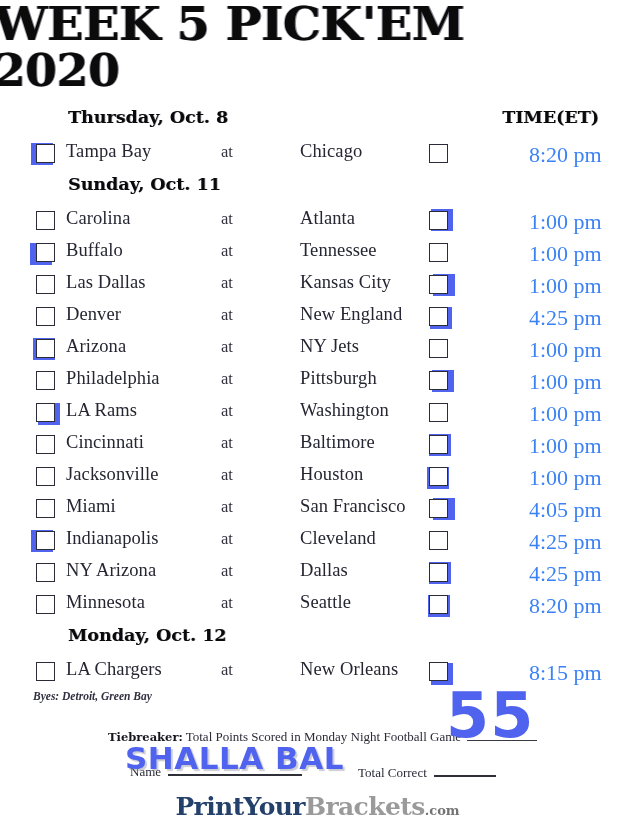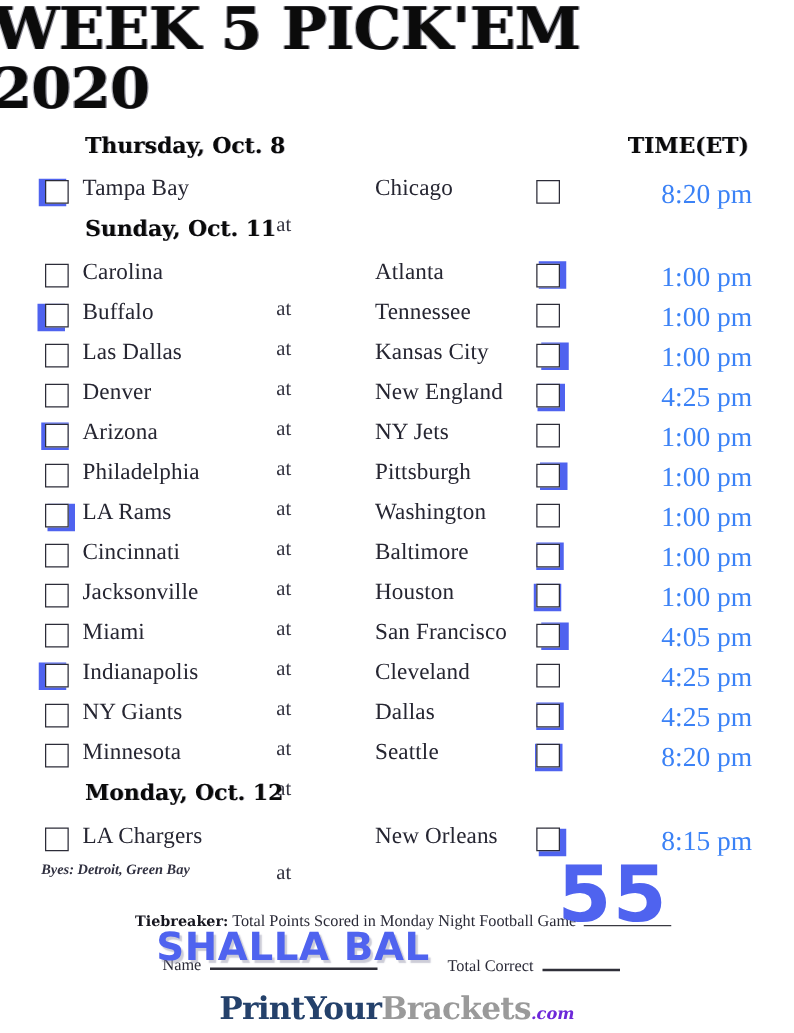--- a/index.html
+++ b/index.html
@@ -106,21 +106,20 @@
     letter-spacing: 0.1px;
   }
   .team.away { left: 66px; }
   .team.home { left: 300px; }
   .at-word {
     position: absolute;
     left: 221px;
     top: 3px;
     font-size: 16.5px;
     color: #333340;
-    margin-top: 28px;
   }
   .time {
     position: absolute;
     left: 529px;
     top: 3px;
     font-size: 22px;
     color: #3b82f6;
     white-space: nowrap;
   }
 
@@ -221,21 +220,21 @@
     top: 792px;
     width: 635px;
     text-align: center;
     font-family: "DejaVu Serif", serif;
     font-weight: bold;
     font-size: 25px;
     letter-spacing: -0.6px;
   }
   .logo .p1 { color: #24416b; text-align: right; }
   .logo .p2 { color: #9a9a9a; }
-  .logo .p3 { color: #6d28d9; font-size: 13px; letter-spacing: 0; font-style: italic; }
+  .logo .p3 { color: #737373; font-size: 13px; letter-spacing: 0; }
 </style>
 </head>
 <body>
 
 <div class="title-block">
   <div class="title-line l1">WEEK 5 PICK'EM</div>
   <div class="title-line l2">2020</div>
 </div>
 
 <div class="sheet" id="sheet">
@@ -351,21 +350,21 @@
       <div class="cbox home"></div>
       <div class="team away">Indianapolis</div>
       <div class="at-word">at</div>
       <div class="team home">Cleveland</div>
       <div class="time">4:25 pm</div>
     </div>
     <div class="row">
       <div class="cbox away"></div>
       <div class="mark home" style="left: 429px; top: 4px;"></div>
       <div class="cbox home"></div>
-      <div class="team away">NY Giants</div>
+      <div class="team away">NY Arizona</div>
       <div class="at-word">at</div>
       <div class="team home">Dallas</div>
       <div class="time">4:25 pm</div>
     </div>
     <div class="row">
       <div class="cbox away"></div>
       <div class="mark home" style="left: 428px; top: 5px;"></div>
       <div class="cbox home"></div>
       <div class="team away">Minnesota</div>
       <div class="at-word">at</div>

